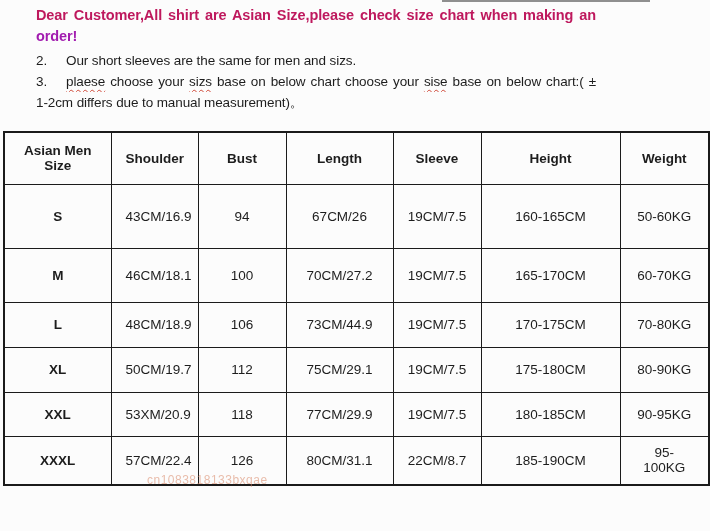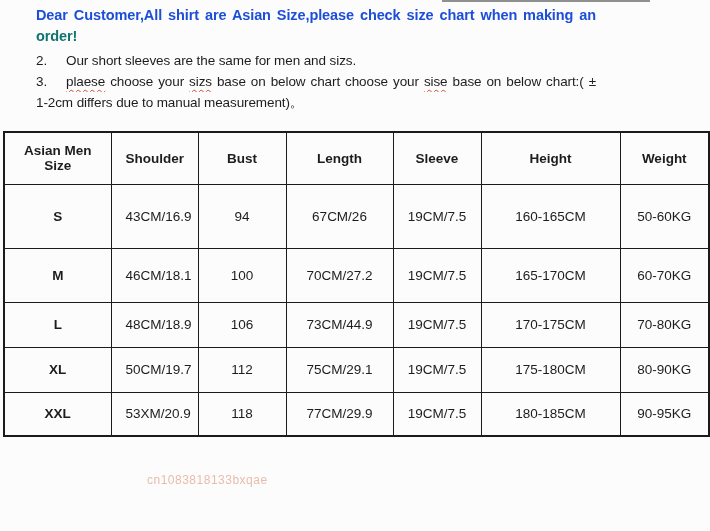--- a/index.html
+++ b/index.html
@@ -61,22 +61,22 @@
     pointer-events:none;
   }
 </style>
 </head>
 <body>
 
 <div class="top-artifact"></div>
 
 <div class="notice">
   <div class="title">
-    <div class="t-line justify-full" style="color:#1d4ed8">Dear Customer,All shirt are Asian Size,please check size chart when making an</div>
-    <div class="t-line" style="color:#0f766e">order!</div>
+    <div class="t-line justify-full" style="color:#be185d">Dear Customer,All shirt are Asian Size,please check size chart when making an</div>
+    <div class="t-line" style="color:#a21caf">order!</div>
   </div>
   <div class="notice-items" id="notice-items">
       <div class="notice-item">
       </div>
       <div class="notice-item">
         <div class="n-line"><span class="item-number">2.</span><span>Our short sleeves are the same for men and sizs.</span></div>
       </div>
       <div class="notice-item">
         <div class="n-line justify-full"><span class="item-number">3.</span><span class="misspelled">plaese</span><span> choose your </span><span class="misspelled">sizs</span><span> base on below chart choose your </span><span class="misspelled">sise</span><span> base on below chart:( ±</span></div>
         <div class="n-line"><span>1-2cm differs due to manual measurement)。</span></div>
@@ -144,16 +144,25 @@
       </tr>
       <tr>
         <td class="size-label">XXL</td>
         <td>53XM/20.9</td>
         <td>118</td>
         <td>77CM/29.9</td>
         <td>19CM/7.5</td>
         <td>180-185CM</td>
         <td>90-95KG</td>
       </tr>
+      <tr>
+        <td class="size-label">XXXL</td>
+        <td>57CM/22.4</td>
+        <td>126</td>
+        <td>80CM/31.1</td>
+        <td>22CM/8.7</td>
+        <td>185-190CM</td>
+        <td>95-100KG</td>
+      </tr>
     </tbody>
 </table>
 
 <div class="watermark">cn1083818133bxqae</div>
 
 </body></html>

